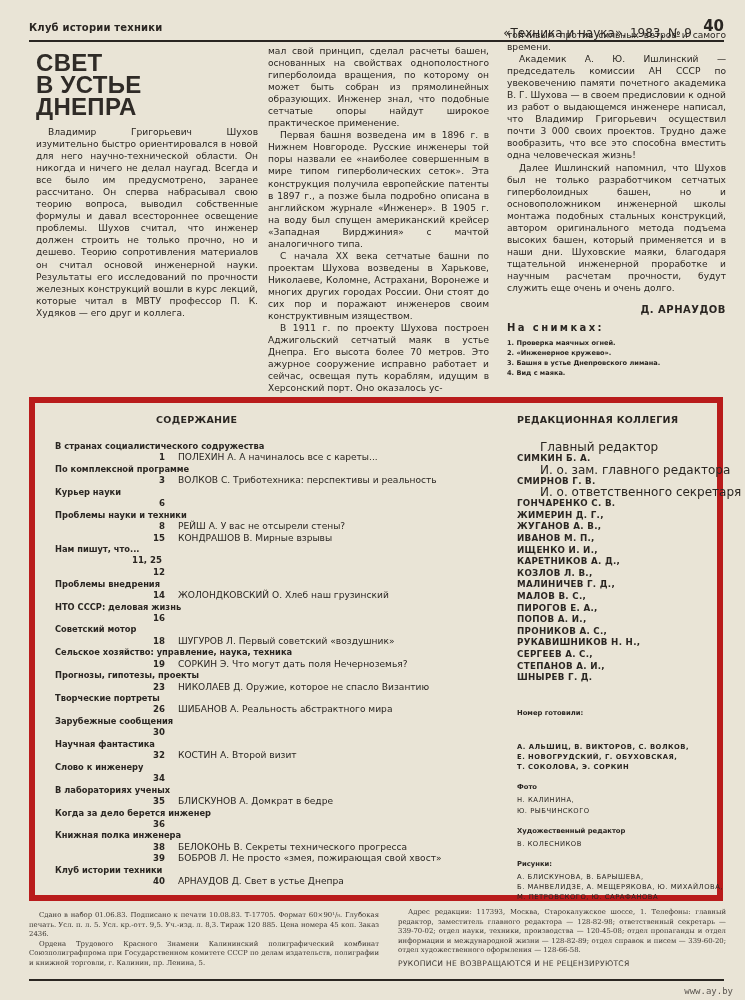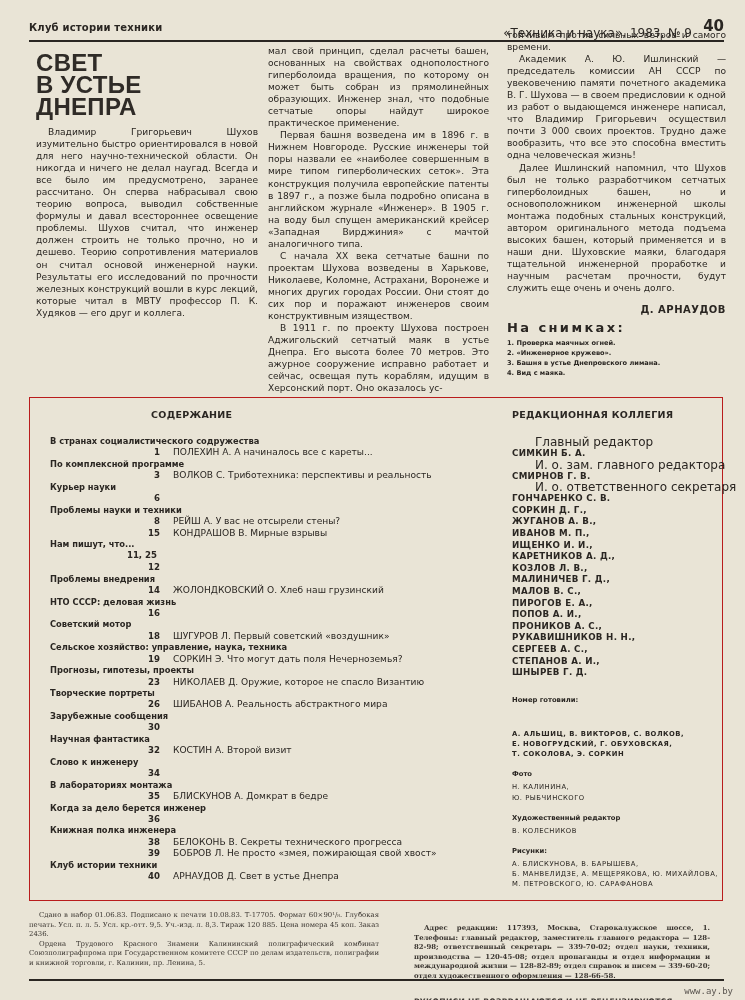--- a/index.html
+++ b/index.html
@@ -24,25 +24,25 @@
   .col p.noind { text-indent: 0; }
   .c1 { left: 29px; width: 222px; top: 52px; margin-left: 7px; }
   .c2 { left: 268px; width: 221px; top: 45px; }
   .c3 { left: 507px; width: 219px; top: 29px; }
   .title {
     font-family: "Liberation Sans", sans-serif;
     font-weight: bold; font-size: 24px; line-height: 22px;
     margin: 0 0 8px 0; letter-spacing: 0.3px; color: #2f2b27;
   }
   .sig { text-align: right; font-weight: bold; font-size: 10px; margin-top: 10px; letter-spacing: 0.5px; }
-  .caps-head { font-weight: bold; font-size: 13px; letter-spacing: 2.4px; margin-top: 6px; }
+  .caps-head { font-weight: bold; font-size: 10px; letter-spacing: 2.4px; margin-top: 6px; }
   .caps-list { margin: 4px 0 0 0; padding: 0; list-style: none; font-size: 6.6px; font-weight: bold; line-height: 10px; }
 
   
-  .box { position: absolute; left: 29px; top: 397px; width: 694px; height: 504px; border: 1px solid #b91c1c; box-sizing: border-box; }
+  .box { position: absolute; left: 29px; top: 397px; width: 694px; height: 504px; border: 6px solid #b91c1c; box-sizing: border-box; }
   .toc { position: absolute; left: 20px; top: 0; width: 460px; }
   .toc-title { position: absolute; left: 101px; top: 11px; font-size: 9.5px; font-weight: bold; letter-spacing: 0.3px; }
   .toc-list { position: absolute; left: 0; top: 38px; width: 460px; }
   .toc-sec { font-size: 8.3px; font-weight: bold; line-height: 11.3px; height: 11.3px; white-space: nowrap; }
   .toc-ent { font-size: 9.1px; line-height: 11.6px; height: 11.6px; white-space: nowrap; position: relative; }
   .toc-ent .num { position: absolute; left: 88px; width: 22px; text-align: right; font-weight: bold; font-size: 8.6px; }
   .toc-ent .art { position: absolute; left: 123px; }
 
   .board { position: absolute; left: 469px; top: 0; width: 225px; }
   .board-title { position: absolute; left: 13px; top: 11px; font-size: 9.5px; font-weight: bold; letter-spacing: 0.3px; white-space: nowrap; }
@@ -50,21 +50,21 @@
   .role { font-size: 12px; line-height: 11px; padding-left: 23px; white-space: nowrap; }
   .member { font-size: 8.7px; font-weight: bold; line-height: 11.6px; white-space: nowrap; letter-spacing: 0.3px; }
   .sub-head { font-size: 6.8px; font-weight: bold; margin-top: 10px; line-height: 10px; }
   .sub-names { font-size: 6.8px; line-height: 10.2px; margin-top: 3px; letter-spacing: 0.5px; white-space: nowrap; }
   .sub-names.bold { font-weight: bold; margin-top: 24px; }
 
   
   .imprint { position: absolute; left: 29px; top: 911px; width: 350px; font-family: "DejaVu Serif", serif; font-size: 6.9px; line-height: 9.5px; text-align: justify; color: #3a3530; }
   .imprint p { margin: 0; text-indent: 10px; }
   .address { position: absolute; left: 398px; top: 908px; width: 328px; font-family: "DejaVu Serif", serif; font-size: 6.9px; line-height: 9.5px; text-align: justify; color: #3a3530; }
-  .address p { margin: 16px; text-indent: 10px; font-weight: bold; }
+  .address p { margin: 0; text-indent: 10px; }
   .address .notice { font-family: "DejaVu Sans", sans-serif; font-size: 7.6px; text-indent: 0; margin-top: 3px; letter-spacing: 0.3px; white-space: nowrap; }
   .foot-rule { position: absolute; left: 29px; top: 979px; width: 695px; border-top: 2px solid #2a2622; }
   .watermark { position: absolute; right: 12px; top: 986px; font-size: 9px; color: #5a5550; font-family: "DejaVu Sans Mono", monospace; }
 </style>
 </head>
 <body>
 
 <div class="page">
 
   <div class="hdr">
@@ -178,21 +178,21 @@
           <div class="toc-sec">Научная фантастика</div>
           <div class="toc-ent">
             <span class="num">32</span>
             <span class="art">КОСТИН А. Второй визит</span>
           </div>
           <div class="toc-sec">Слово к инженеру</div>
           <div class="toc-ent">
             <span class="num">34</span>
             <span class="art"></span>
           </div>
-          <div class="toc-sec">В лабораториях монтажа</div>
+          <div class="toc-sec">В лабораториях ученых</div>
           <div class="toc-ent">
             <span class="num">35</span>
             <span class="art">БЛИСКУНОВ А. Домкрат в бедре</span>
           </div>
           <div class="toc-sec">Когда за дело берется инженер</div>
           <div class="toc-ent">
             <span class="num">36</span>
             <span class="art"></span>
           </div>
           <div class="toc-sec">Книжная полка инженера</div>
@@ -215,38 +215,38 @@
     <div class="board">
       <div class="board-title">РЕДАКЦИОННАЯ КОЛЛЕГИЯ</div>
       <div class="board-list">
         <div class="role">Главный редактор</div>
         <div class="member">СИМКИН Б. А.</div>
         <div class="role">И. о. зам. главного редактора</div>
         <div class="member">СМИРНОВ Г. В.</div>
         <div class="role">И. о. ответственного секретаря</div>
         <div id="members">
             <div class="member">ГОНЧАРЕНКО С. В.</div>
-            <div class="member">СОРКИН Д. Г.,</div>
+            <div class="member">ЖИМЕРИН Д. Г.,</div>
             <div class="member">ЖУГАНОВ А. В.,</div>
             <div class="member">ИВАНОВ М. П.,</div>
             <div class="member">ИЩЕНКО И. И.,</div>
             <div class="member">КАРЕТНИКОВ А. Д.,</div>
             <div class="member">КОЗЛОВ Л. В.,</div>
             <div class="member">МАЛИНИЧЕВ Г. Д.,</div>
             <div class="member">МАЛОВ В. С.,</div>
             <div class="member">ПИРОГОВ Е. А.,</div>
             <div class="member">ПОПОВ А. И.,</div>
             <div class="member">ПРОНИКОВ А. С.,</div>
             <div class="member">РУКАВИШНИКОВ Н. Н.,</div>
             <div class="member">СЕРГЕЕВ А. С.,</div>
             <div class="member">СТЕПАНОВ А. И.,</div>
             <div class="member">ШНЫРЕВ Г. Д.</div>
           </div>
 
-        <div class="sub-head" style="margin-top:16px">Номер готовили:</div>
+        <div class="sub-head" style="margin-top:24px">Номер готовили:</div>
         <div class="sub-names bold">
           <div>А. АЛЬШИЦ, В. ВИКТОРОВ, С. ВОЛКОВ,</div>
           <div>Е. НОВОГРУДСКИЙ, Г. ОБУХОВСКАЯ,</div>
           <div>Т. СОКОЛОВА, Э. СОРКИН</div>
         </div>
 
         <div class="sub-head">Фото</div>
         <div class="sub-names">
           <div>Н. КАЛИНИНА,</div>
           <div>Ю. РЫБЧИНСКОГО</div>

